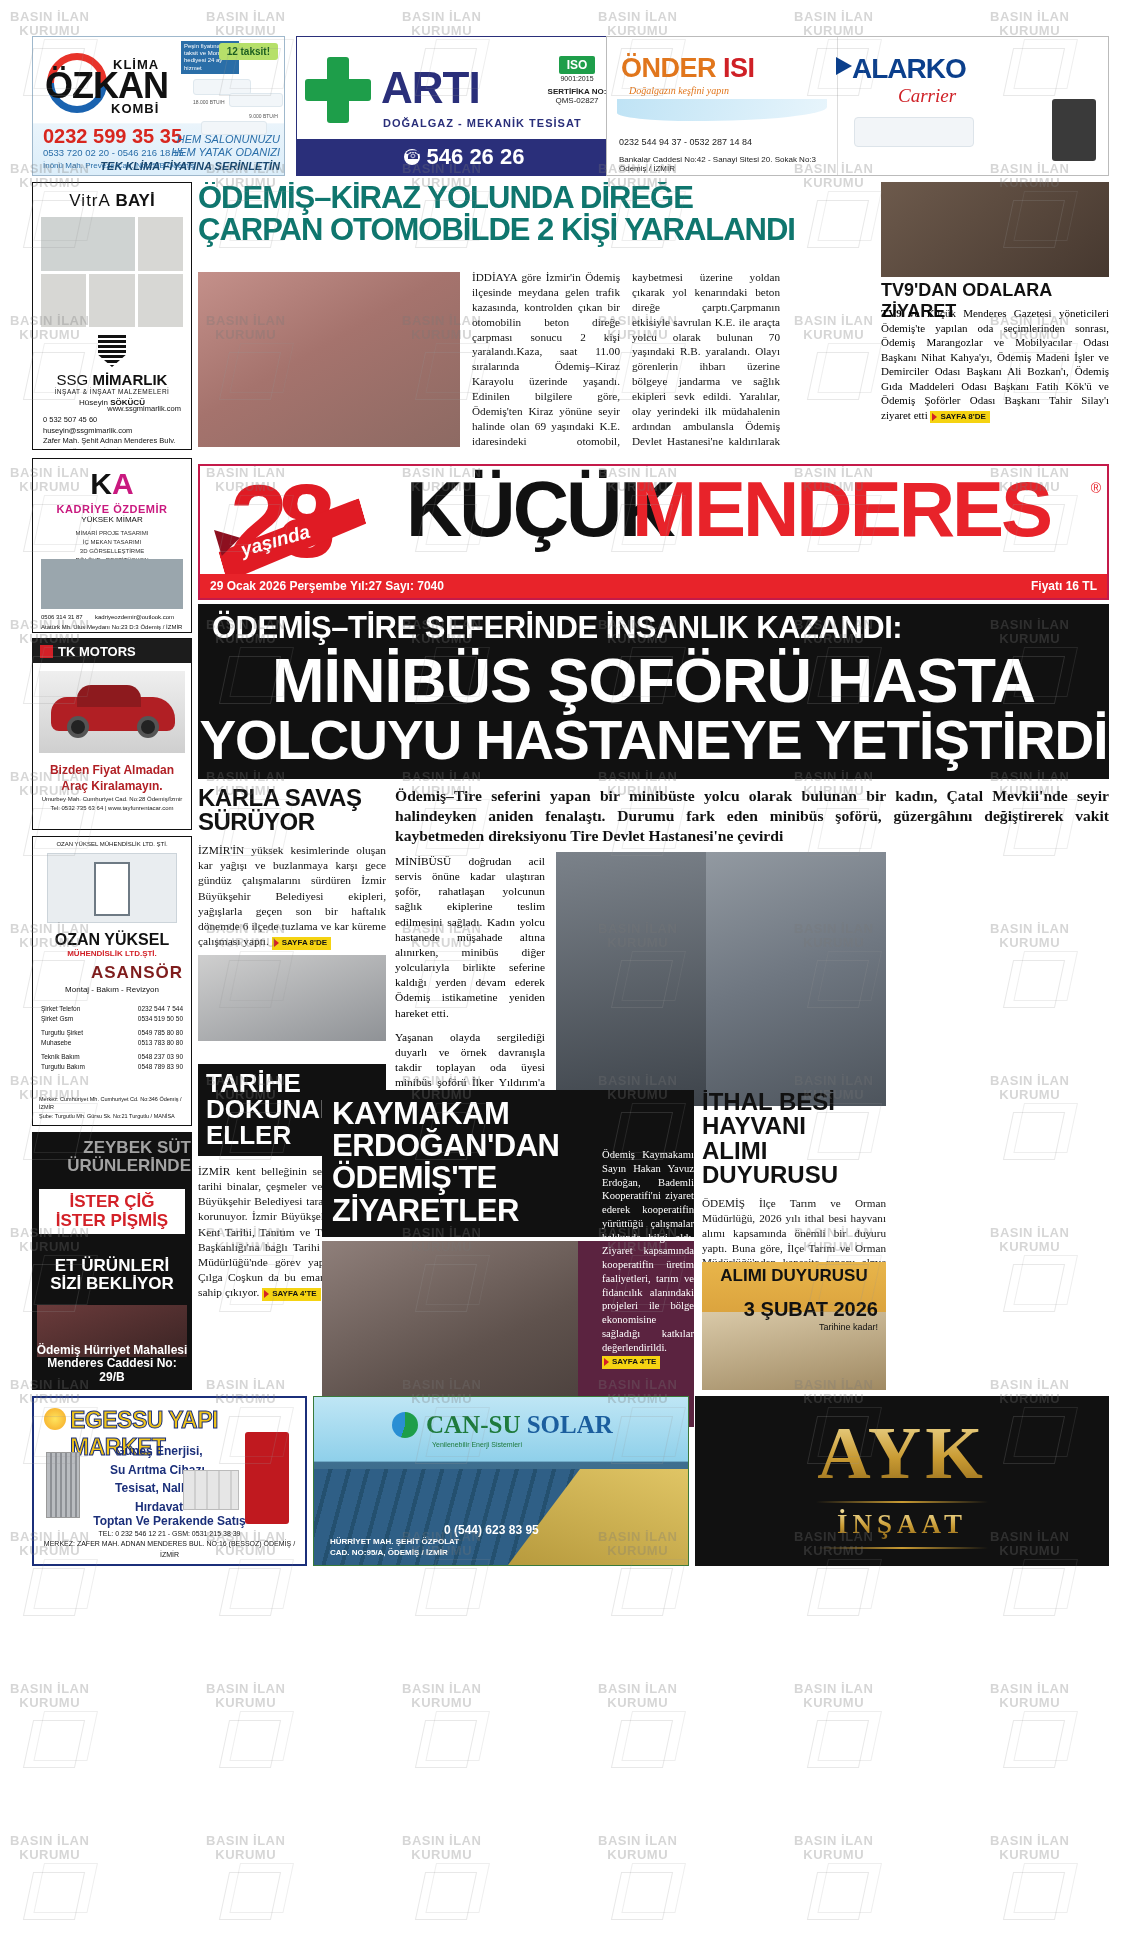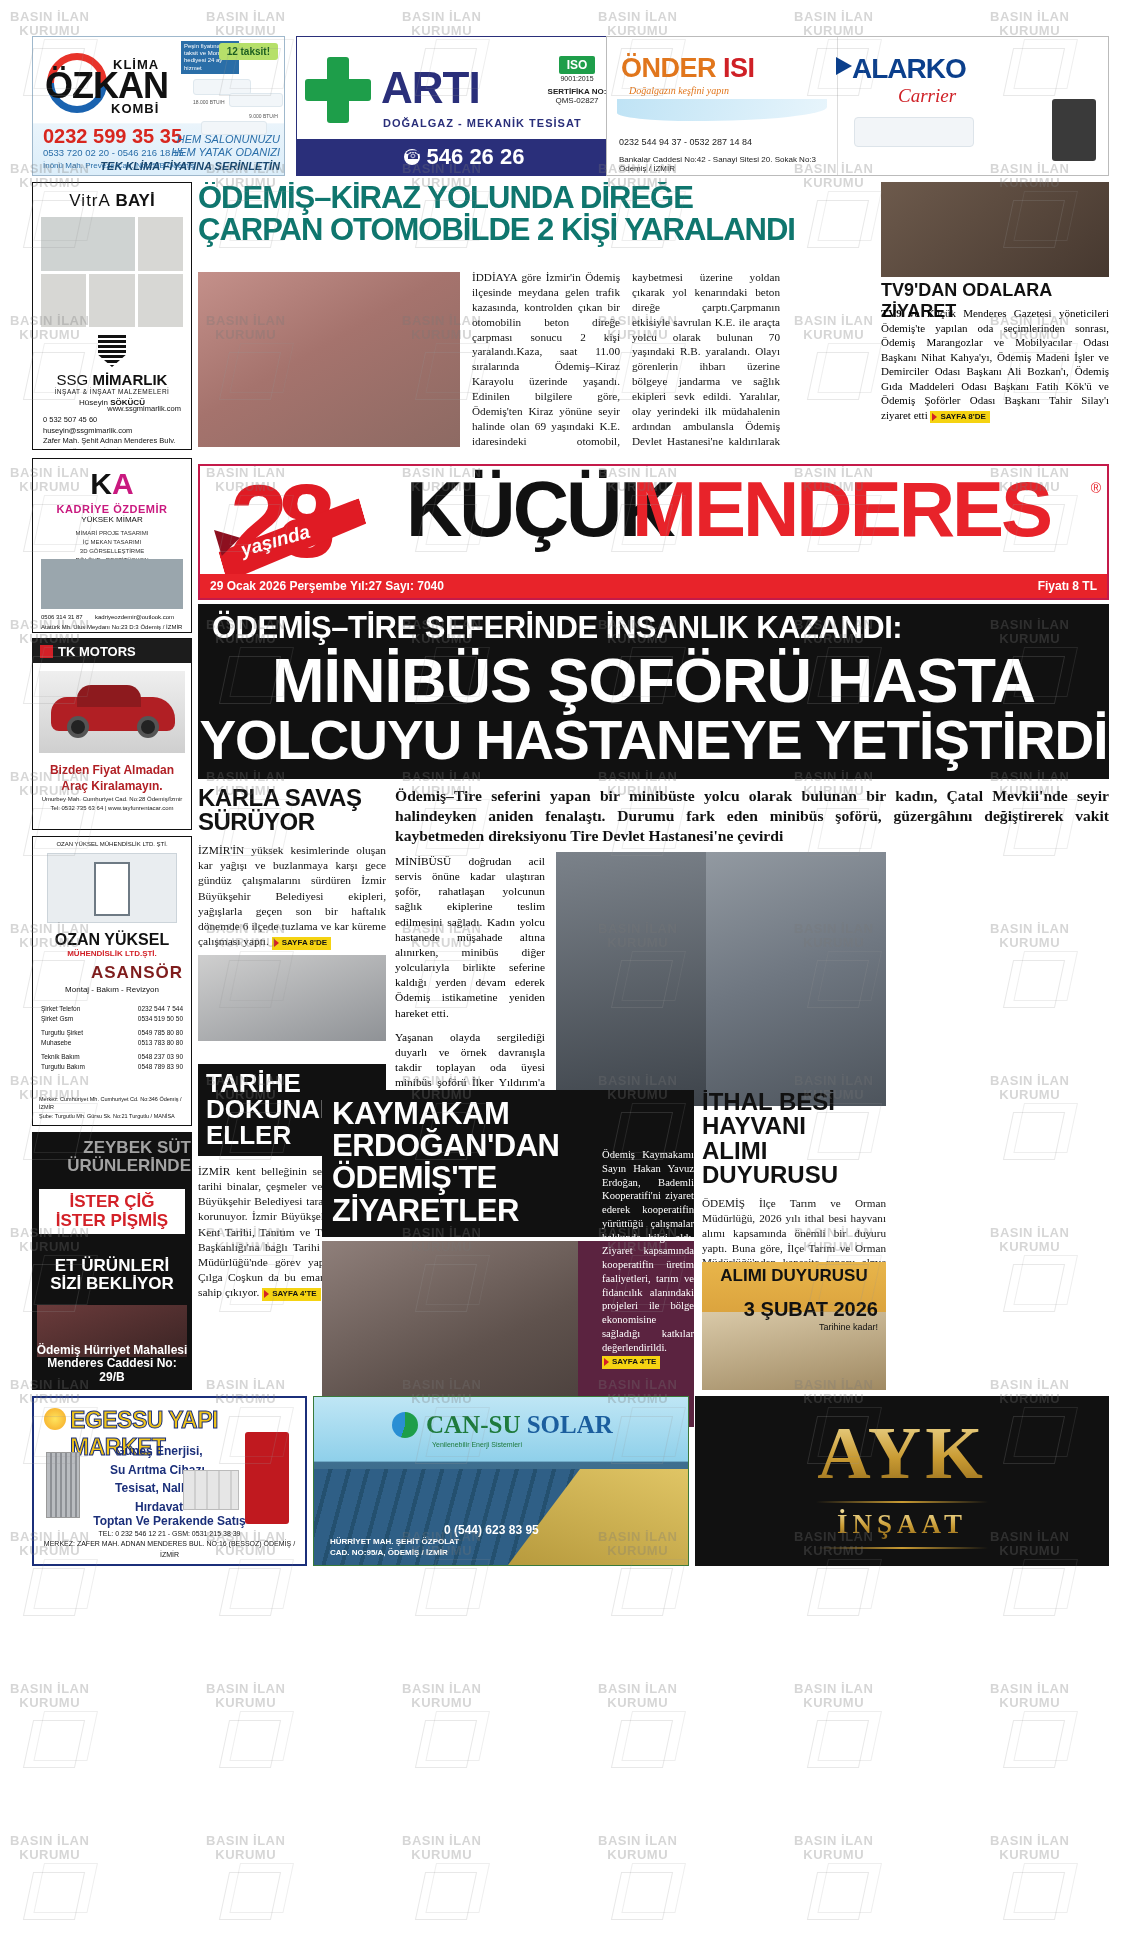--- a/index.html
+++ b/index.html
@@ -568,21 +568,21 @@
       <div class="num">28</div>
       <div class="rib"></div>
       <div class="rib2"></div>
       <div class="ys">yaşında</div>
     </div>
     <div class="mh-kucuk">KÜÇÜK</div>
     <div class="mh-mend">MENDERES</div>
     <div class="mh-reg">®</div>
     <div class="mh-bar">
       <span>29 Ocak 2026 Perşembe Yıl:27 Sayı: 7040</span>
-      <span>Fiyatı 8 TL</span>
+      <span>Fiyatı 16 TL</span>
     </div>
   </div>
 
   <div class="blk" id="mainhead">
     <div class="mh-k">ÖDEMİŞ–TİRE SEFERİNDE İNSANLIK KAZANDI:</div>
     <div class="mh-l1">MİNİBÜS ŞOFÖRÜ HASTA</div>
     <div class="mh-l2">YOLCUYU HASTANEYE YETİŞTİRDİ</div>
   </div>
 
   <div class="blk" id="spot">Ödemiş–Tire seferini yapan bir minibüste yolcu olarak bulunan bir kadın, Çatal Mevkii'nde seyir halindeyken aniden fenalaştı. Durumu fark eden minibüs şoförü, güzergâhını değiştirerek vakit kaybetmeden direksiyonu Tire Devlet Hastanesi'ne çevirdi</div>

